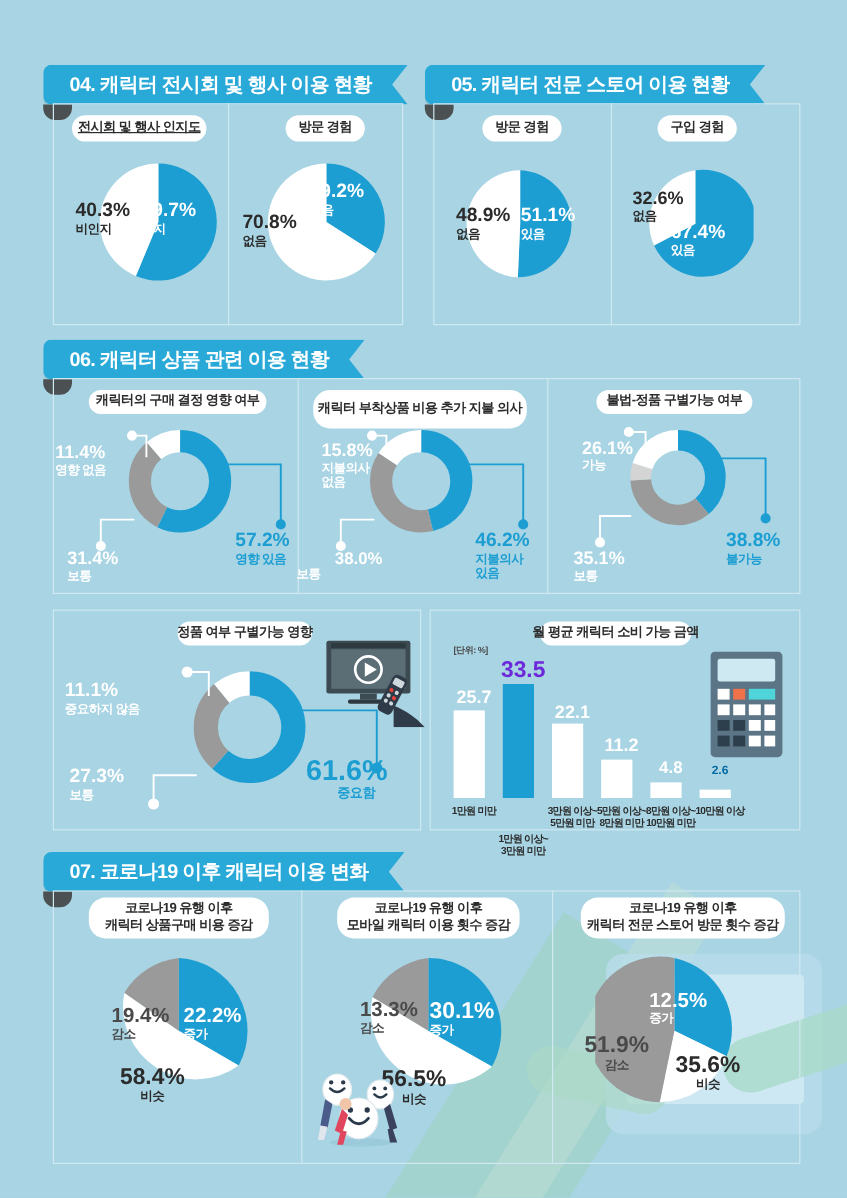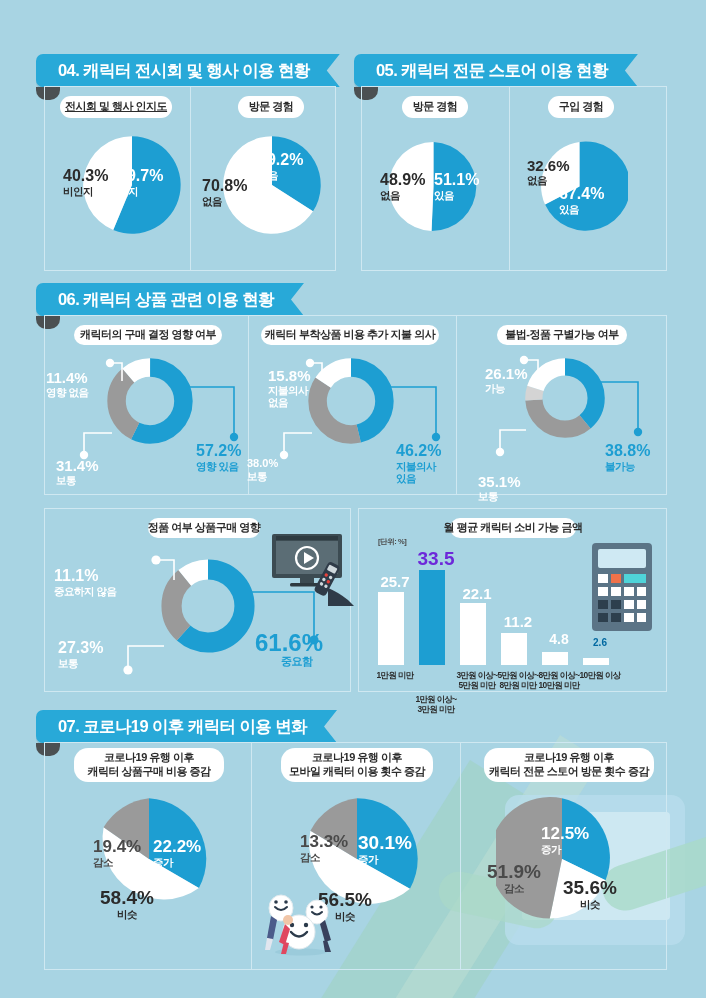--- a/index.html
+++ b/index.html
@@ -222,21 +222,21 @@
   </div>
   <div class="lbl c-w" style="left:46px;top:458px;margin-left:10px;">
     <span class="v" style="font-size:15px;">31.4%</span>
     <span class="n">보통</span>
   </div>
   <div class="lbl c-b" style="left:196px;top:443px;">
     <span class="v" style="font-size:16px;">57.2%</span>
     <span class="n">영향 있음</span>
   </div>
 
-  <div class="pill" style="left:261px;top:325px;width:178px;height:20px;">캐릭터 부착상품 비용 추가 지불 의사</div>
+  <div class="pill" style="left:261px;top:325px;width:178px;height:32px;">캐릭터 부착상품 비용 추가 지불 의사</div>
   <div class="chart" style="left:307px;top:357px;">
     <svg width="88" height="88" viewBox="0 0 100 100">
       <circle cx="50" cy="50" r="38" fill="none" stroke="#1d9ed2" stroke-width="21" stroke-dasharray="110.3 128.4" transform="rotate(-90 50 50)"></circle>
       <circle cx="50" cy="50" r="38" fill="none" stroke="#9a9a9a" stroke-width="21" stroke-dasharray="90.7 148.0" stroke-dashoffset="-110.3" transform="rotate(-90 50 50)"></circle>
       <circle cx="50" cy="50" r="38" fill="none" stroke="#ffffff" stroke-width="21" stroke-dasharray="37.7 201.0" stroke-dashoffset="-201.0" transform="rotate(-90 50 50)"></circle>
     </svg>
   </div>
   <svg class="chart" style="left:262px;top:355px;" width="130" height="140">
     <polyline points="48,8 60,8 60,26" fill="none" stroke="#ffffff" stroke-width="1.6"></polyline>
     <circle cx="48" cy="8" r="4.2" fill="#ffffff"></circle>
@@ -246,21 +246,21 @@
   <svg class="chart" style="left:370px;top:365px;" width="100" height="115">
     <polyline points="20,22 66,22 66,72" fill="none" stroke="#1d9ed2" stroke-width="1.6"></polyline>
     <circle cx="66" cy="72" r="4.2" fill="#1d9ed2"></circle>
   </svg>
   <div class="lbl c-w" style="left:268px;top:368px;">
     <span class="v" style="font-size:15px;">15.8%</span>
     <span class="n">지불의사</span>
     <span class="n">없음</span>
   </div>
   <div class="lbl c-w" style="left:247px;top:458px;">
-    <span class="v" style="font-size:11px;">38.0%</span>
+    <span class="v" style="font-size:14px;margin-left:32px;">38.0%</span>
     <span class="n">보통</span>
   </div>
   <div class="lbl c-b" style="left:396px;top:443px;">
     <span class="v" style="font-size:16px;">46.2%</span>
     <span class="n">지불의사</span>
     <span class="n">있음</span>
   </div>
 
   <div class="pill" style="left:497px;top:325px;width:130px;height:20px;">불법-정품 구별가능 여부</div>
   <div class="chart" style="left:524px;top:357px;">
@@ -279,32 +279,32 @@
   </svg>
   <svg class="chart" style="left:584px;top:362px;" width="90" height="110">
     <polyline points="16,20 54,20 54,70" fill="none" stroke="#1d9ed2" stroke-width="1.6"></polyline>
     <circle cx="54" cy="70" r="4.2" fill="#1d9ed2"></circle>
   </svg>
   <div class="lbl c-w" style="left:485px;top:366px;">
     <span class="v" style="font-size:15px;">26.1%</span>
     <span class="n">가능</span>
   </div>
   <div class="lbl c-w" style="left:478px;top:458px;">
-    <span class="v" style="font-size:15px;margin-top:16px;">35.1%</span>
+    <span class="v" style="font-size:15px;">35.1%</span>
     <span class="n">보통</span>
   </div>
   <div class="lbl c-b" style="left:605px;top:443px;">
     <span class="v" style="font-size:16px;">38.8%</span>
     <span class="n">불가능</span>
   </div>
 
   <div class="panel" style="left:44px;top:508px;width:307px;height:184px;"></div>
   <div class="panel" style="left:358px;top:508px;width:309px;height:184px;"></div>
 
-  <div class="pill" style="left:148px;top:518px;width:112px;height:20px;">정품 여부 상품구매 영향</div>
+  <div class="pill" style="left:148px;top:518px;width:112px;height:20px;">정품 여부 구별가능 영향</div>
   <div class="chart" style="left:160px;top:558px;">
     <svg width="96" height="96" viewBox="0 0 100 100">
       <circle cx="50" cy="50" r="38" fill="none" stroke="#1d9ed2" stroke-width="21" stroke-dasharray="147.0 91.7" transform="rotate(-90 50 50)"></circle>
       <circle cx="50" cy="50" r="38" fill="none" stroke="#9a9a9a" stroke-width="21" stroke-dasharray="65.2 173.5" stroke-dashoffset="-147.0" transform="rotate(-90 50 50)"></circle>
       <circle cx="50" cy="50" r="38" fill="none" stroke="#ffffff" stroke-width="21" stroke-dasharray="26.5 212.2" stroke-dashoffset="-212.2" transform="rotate(-90 50 50)"></circle>
     </svg>
   </div>
   <svg class="chart" style="left:108px;top:552px;" width="150" height="150">
     <polyline points="48,8 66,8 66,28" fill="none" stroke="#ffffff" stroke-width="1.6"></polyline>
     <circle cx="48" cy="8" r="4.6" fill="#ffffff"></circle>

